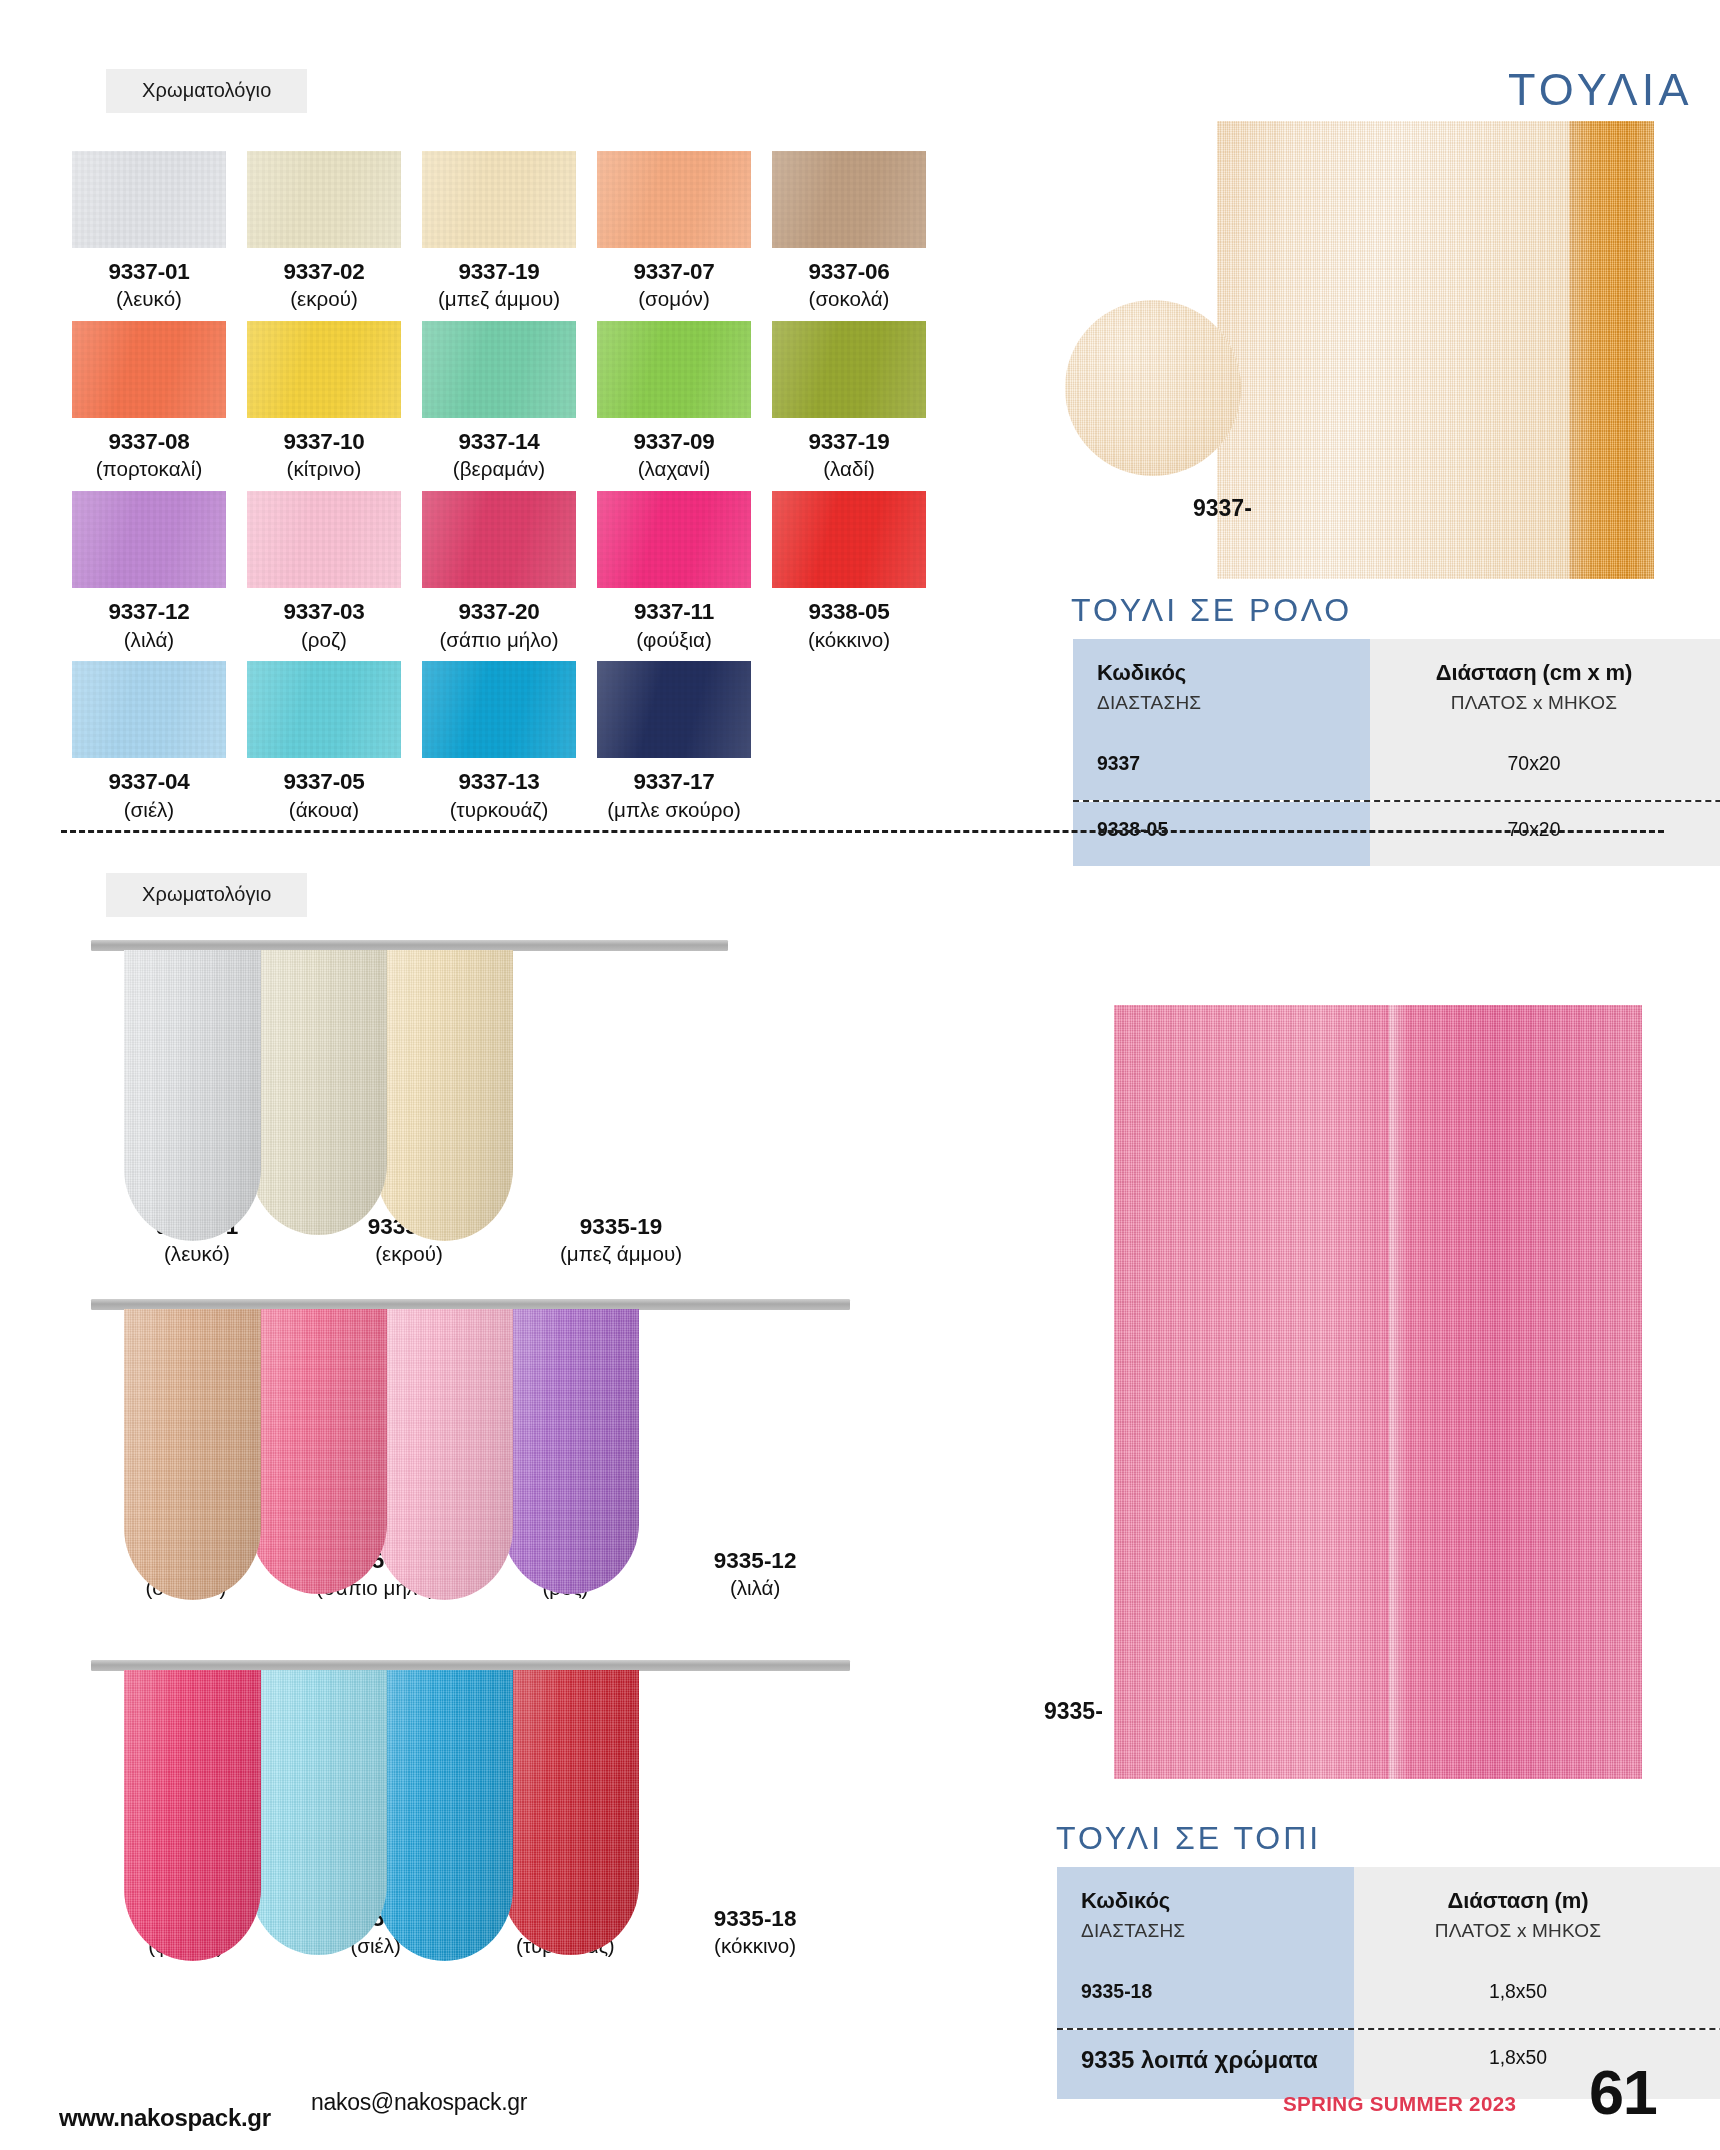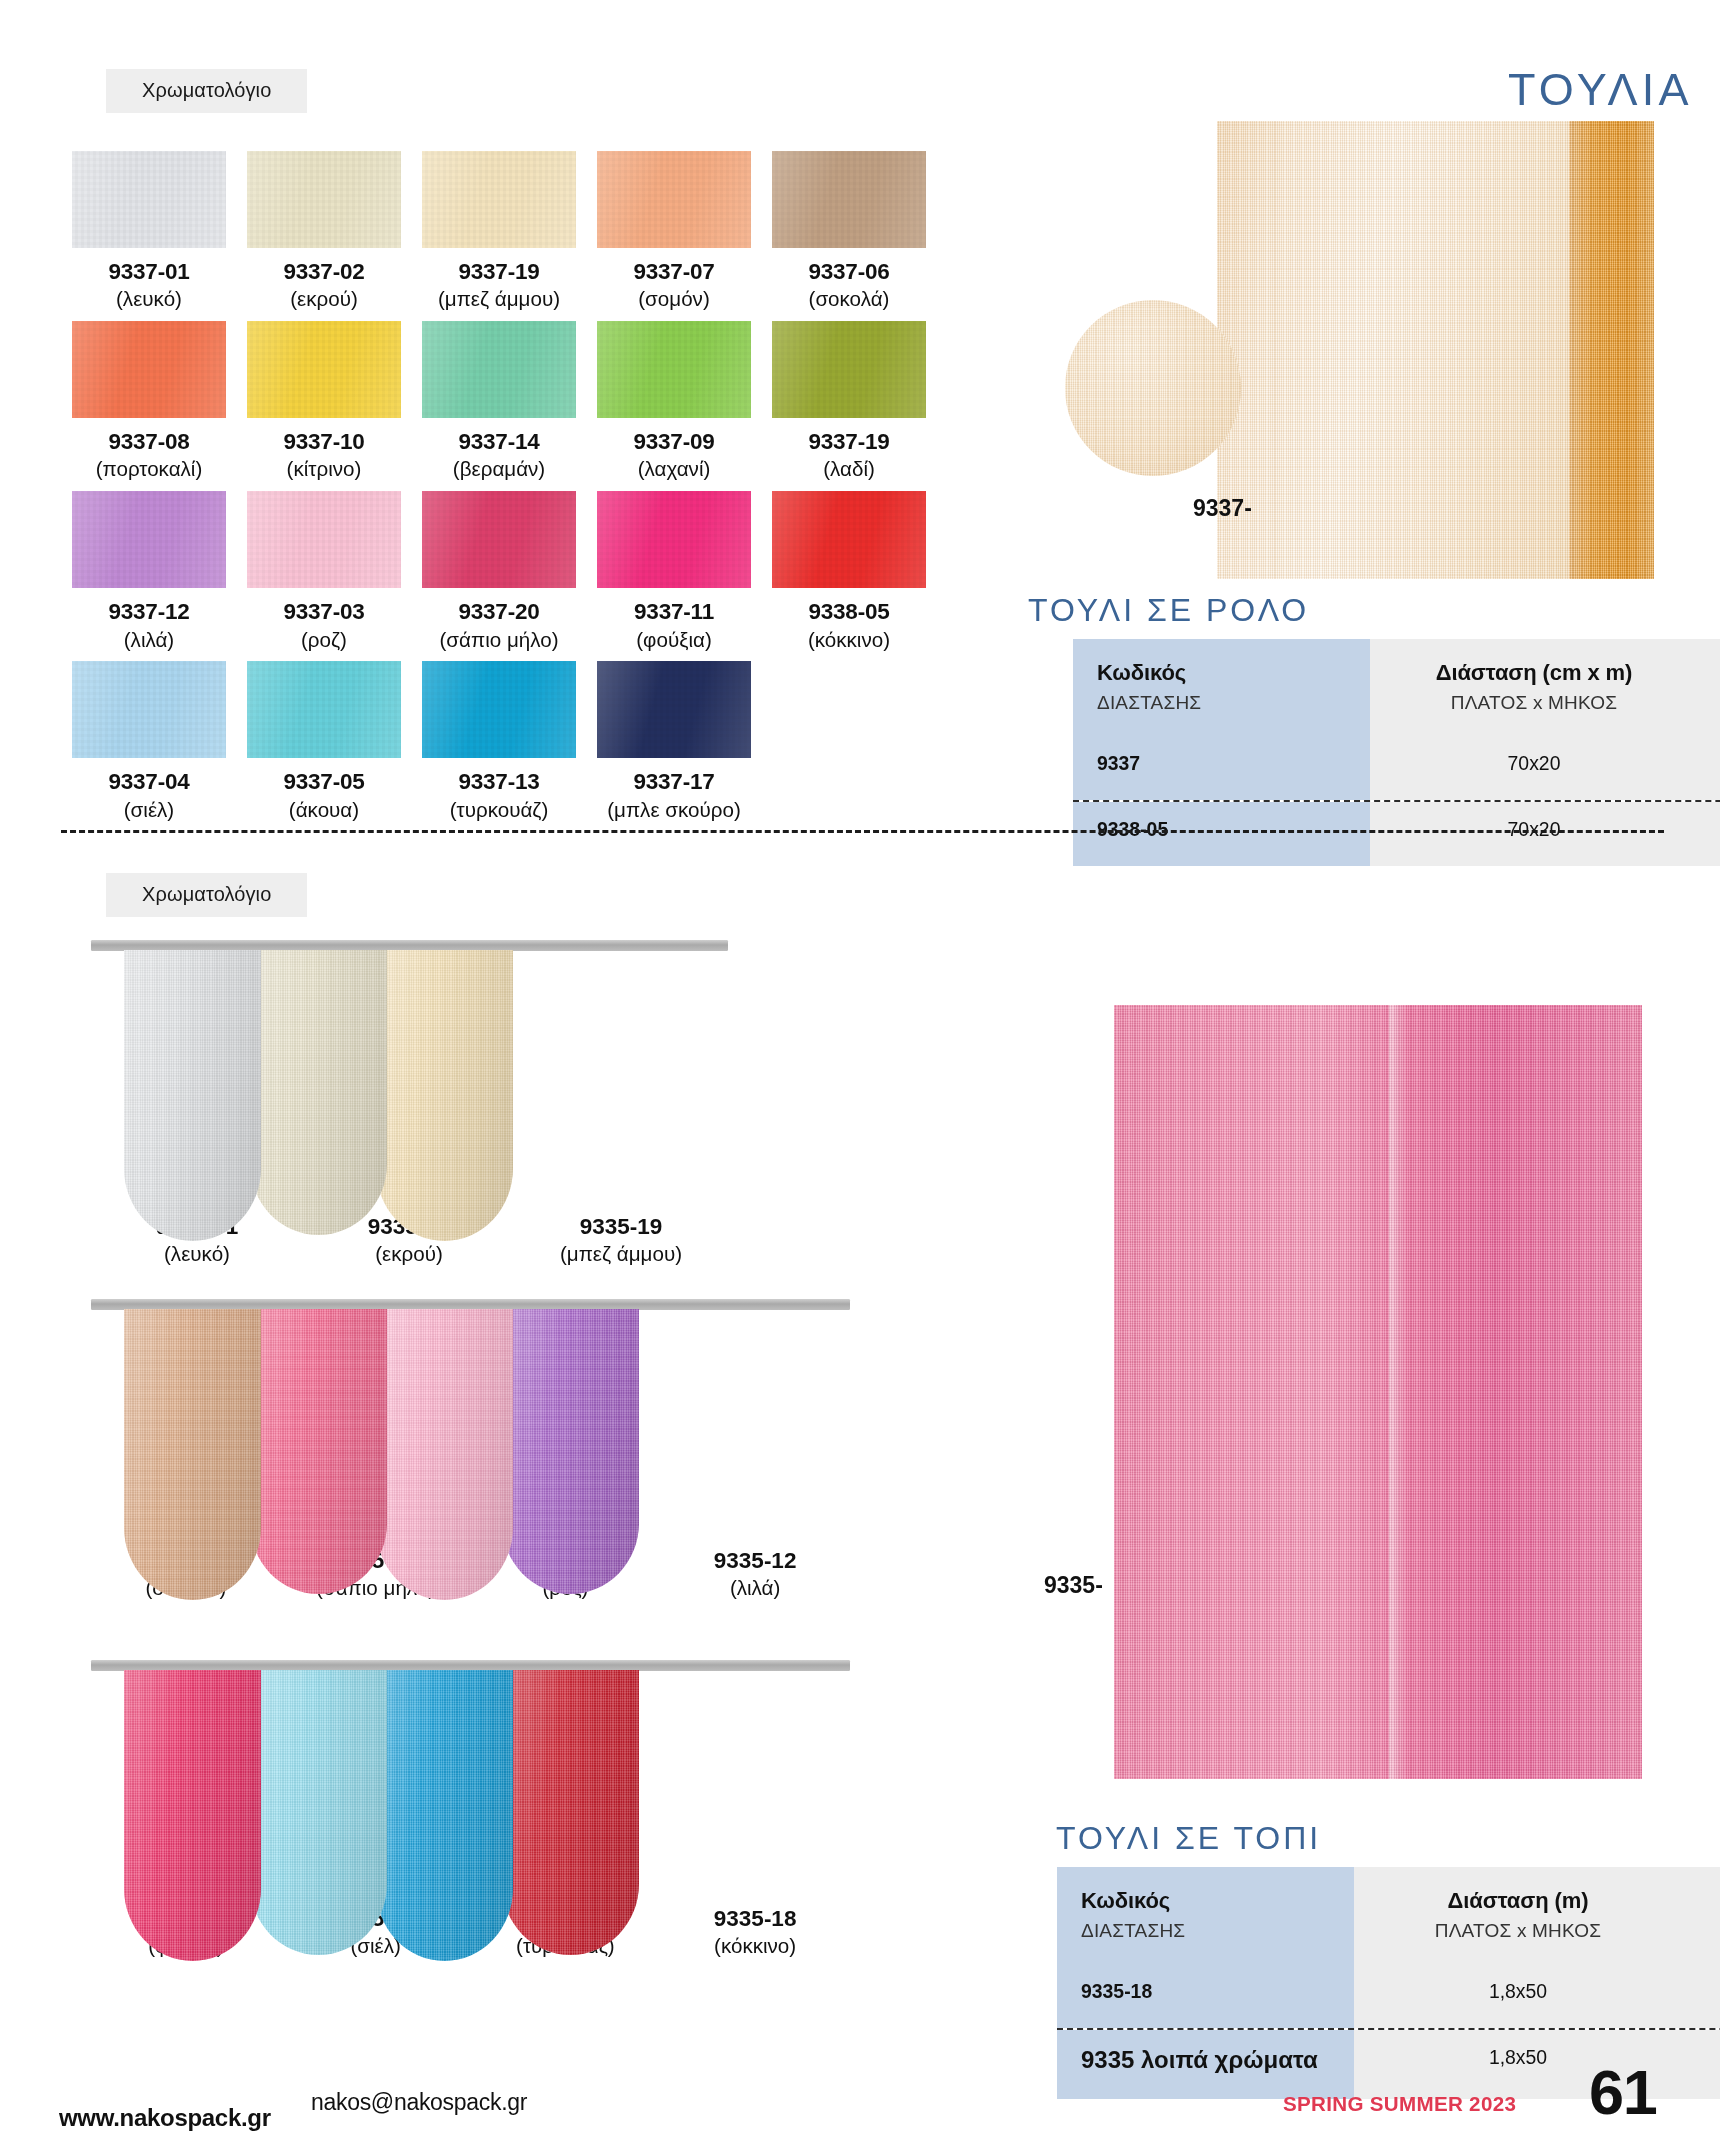--- a/index.html
+++ b/index.html
@@ -183,21 +183,21 @@
     background-image:
       repeating-linear-gradient(90deg,rgba(255,255,255,.22) 0 1.2px,rgba(120,20,60,.12) 1.2px 2.4px),
       repeating-linear-gradient(0deg,rgba(255,255,255,.14) 0 1.2px,rgba(120,20,60,.10) 1.2px 2.4px);
     opacity:.85;
   }
   .photo2 .fold{
     position:absolute;left:52%;top:0;width:16px;height:100%;
     background:linear-gradient(90deg,rgba(255,255,255,.55),rgba(255,255,255,.05));
   }
   .photo2-code{
-    position:absolute;left:1044px;top:1572px;
+    position:absolute;left:1044px;top:1698px;
     font-size:23px;font-weight:bold;color:#111;
   }
 
   
   .footer{position:absolute;left:0;top:2088px;width:1721px;height:61px;}
   .f-www{position:absolute;left:59px;top:16px;font-size:24px;font-weight:bold;color:#111;letter-spacing:-0.3px;}
   .f-mail{position:absolute;left:311px;top:1.2px;font-size:23px;color:#111;letter-spacing:-0.3px;}
   .f-season{position:absolute;left:1283px;top:3.6px;font-size:20.6px;font-weight:bold;color:#e03a52;letter-spacing:0.3px;}
   .f-page{position:absolute;left:1589px;top:-32px;font-size:63px;font-weight:bold;color:#111;letter-spacing:-1.2px;}
 </style>
@@ -308,21 +308,21 @@
       </div>
     </div>
 
   <div class="photo1-wrap">
     <div class="photo1-main"></div>
     <div class="photo1-edge"></div>
     <div class="photo1-circle"></div>
   </div>
   <div class="photo1-code">9337-</div>
 
-  <div class="sect-title" style="position:absolute;left:1028px;top:592px;">ΤΟΥΛΙ ΣΕ ΡΟΛΟ</div>
+  <div class="sect-title" style="position:absolute;left:1071px;top:592px;">ΤΟΥΛΙ ΣΕ ΡΟΛΟ</div>
 
   <div class="tbl" style="left:1073px;top:639px;" id="tbl1">
       <div class="cell th-code hdr-pad">
         <div class="h1l">Κωδικός</div>
         <div class="h2l">ΔΙΑΣΤΑΣΗΣ</div>
       </div>
       <div class="cell th-rest hdr-pad-c">
         <div class="h1l">Διάσταση (cm x m)</div>
         <div class="h2l">ΠΛΑΤΟΣ x ΜΗΚΟΣ</div>
       </div>

